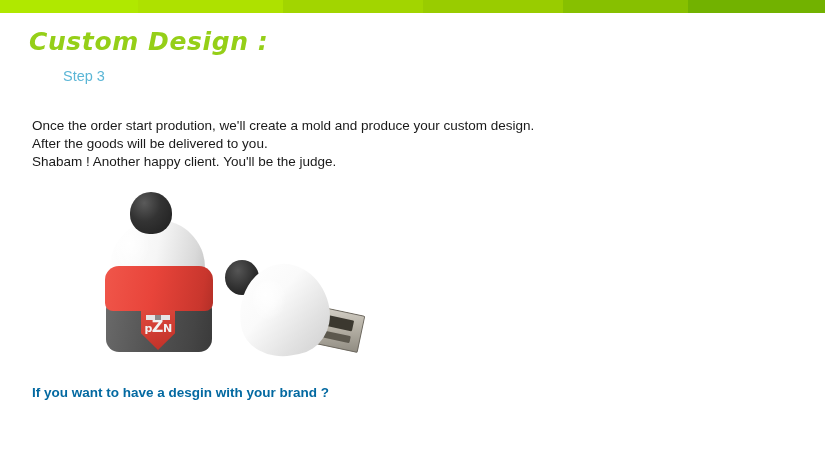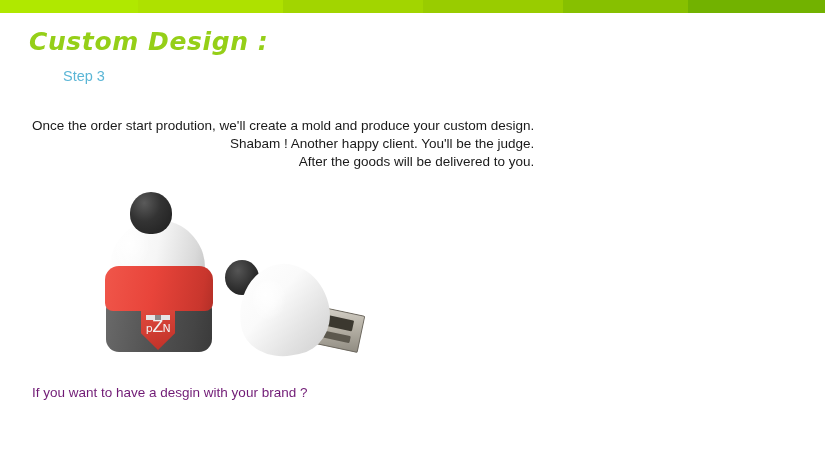--- a/index.html
+++ b/index.html
@@ -55,30 +55,31 @@
 
   
   .body-text {
     position: absolute;
     left: 32px;
     top: 117px;
     font-size: 13.5px;
     line-height: 18.2px;
     color: #1a1a1a;
   }
-  .body-text .line { white-space: nowrap; text-align: right; }
+  .body-text .line { white-space: nowrap; }
 
   
   .footer-text {
     position: absolute;
     left: 32px;
     top: 383px;
     font-size: 13.5px;
     line-height: 19px;
-    color: #701a75;
+    color: #0369a1;
+    font-weight: bold;
   }
   .footer-text .line { white-space: nowrap; }
 
   
   .photos {
     position: absolute;
     left: 95px;
     top: 192px;
     width: 270px;
     height: 172px;
@@ -145,21 +146,21 @@
     width: 24px; height: 5px;
     background: linear-gradient(90deg,#e6e6e6 0 38%, #8a8a8a 38% 62%, #e6e6e6 62% 100%);
   }
   .beanie .shield .pzn {
     position: absolute;
     left: 0; top: 10px;
     width: 34px;
     text-align: center;
     font-family: "DejaVu Sans", sans-serif;
     font-size: 11px;
-    font-weight: normal;
+    font-weight: bold;
     color: #f2f2f2;
     line-height: 13px;
     letter-spacing: -0.5px;
   }
   .beanie .shield .pzn .big { font-size: 16px; }
 
   
   .white-usb {
     position: absolute;
     left: 130px;
@@ -259,22 +260,22 @@
     <div class="seg" style="background:#87c000;width:125px;"></div>
     <div class="seg" style="background:#72b200;width:137px;"></div>
   </div>
 
   <div class="title">Custom Design :</div>
 
   <div class="step-label">Step 3</div>
 
   <div class="body-text">
     <div class="line">Once the order start prodution, we'll create a mold and produce your custom design.</div>
+    <div class="line">After the goods will be delivered to you.</div>
     <div class="line">Shabam ! Another happy client. You'll be the judge.</div>
-    <div class="line">After the goods will be delivered to you.</div>
   </div>
 
   <div class="photos">
 
     <div class="beanie">
       <div class="pom"></div>
       <div class="dome"></div>
       <div class="band"></div>
       <div class="base"></div>
       <div class="shield">

